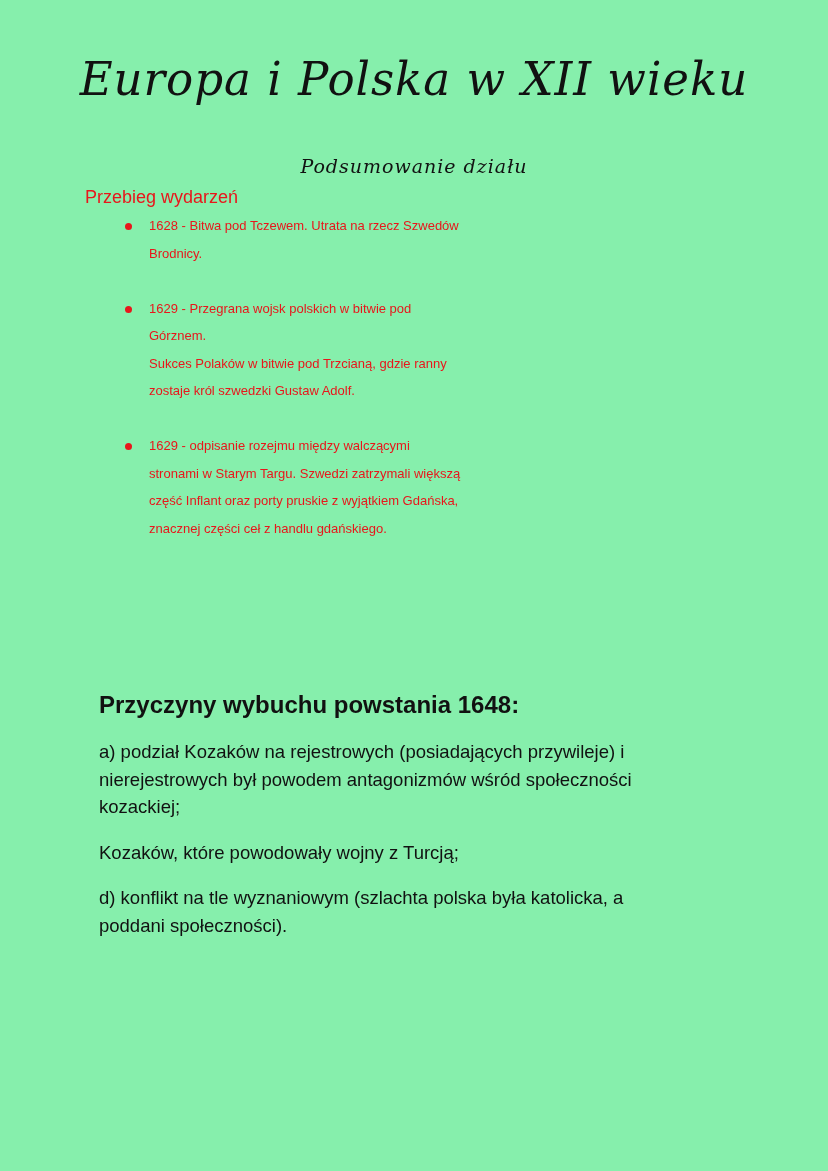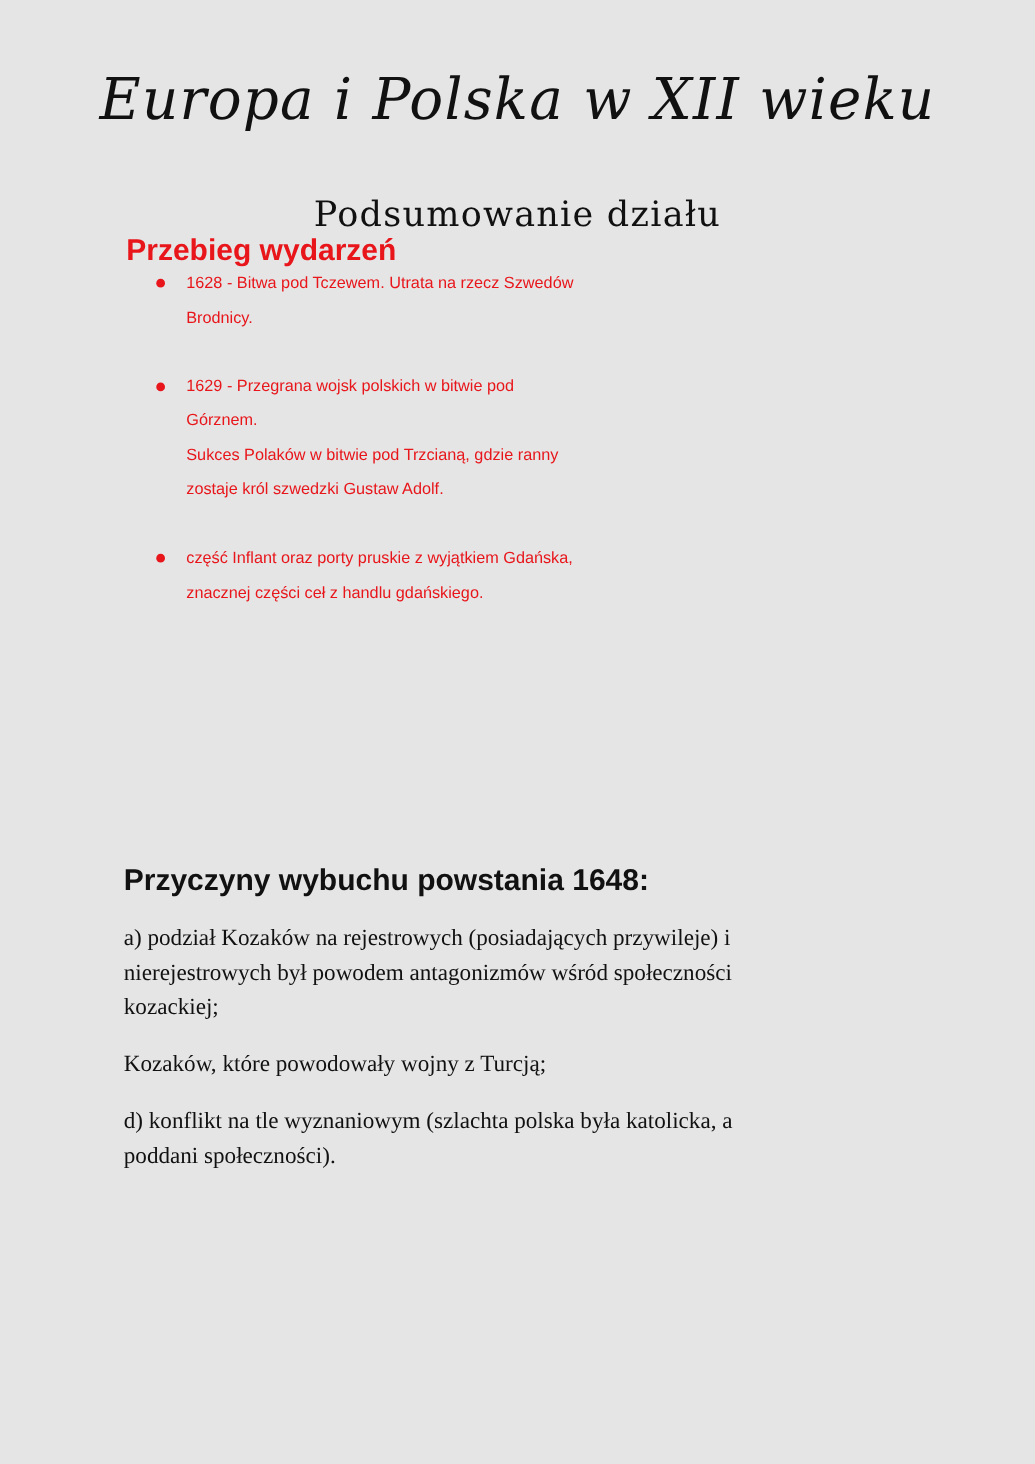--- a/index.html
+++ b/index.html
@@ -12,51 +12,52 @@
       height: 1171px;
       position: relative;
       overflow: hidden;
       font-family: "Liberation Sans", "DejaVu Sans", sans-serif;
       color: #000000;
     }
     .page {
       position: absolute;
       left: 0; top: 0;
       width: 828px; height: 1171px;
-      background: #e5e5e5;
+      background: #86efac;
     }
     .title {
       position: absolute;
       left: 0; right: 0;
       top: 52px;
       text-align: center;
       font-family: "DejaVu Serif", "Liberation Serif", serif;
       font-style: italic;
       font-size: 46px;
       letter-spacing: 1px;
       color: #111111;
       font-weight: normal;
       transform: scaleX(0.98);
     }
     .subtitle {
       position: absolute;
       left: 0; right: 0;
       top: 155px;
       text-align: center;
       font-family: "DejaVu Serif", "Liberation Serif", serif;
-      font-size: 28px;
+      font-style: italic;
+      font-size: 19px;
       letter-spacing: 1px;
       color: #111111;
     }
     .section-heading-red {
       position: absolute;
-      left: 101px;
+      left: 85px;
       top: 187px;
-      font-size: 24px;
-      font-weight: bold;
+      font-size: 18px;
+      font-weight: normal;
       color: #e8161b;
     }
     .events {
       position: absolute;
       left: 99px;
       top: 212px;
       width: 560px;
       margin: 0;
       padding: 0;
       list-style: none;
@@ -92,21 +93,20 @@
       font-weight: bold;
       color: #111111;
       line-height: 27px;
       margin: 0 0 20px 0;
     }
     .cause {
       font-size: 18.5px;
       line-height: 27.5px;
       color: #111111;
       margin: 0 0 18px 0;
-      font-family: Liberation Serif, serif;
     }
     .cause .line { display: block; }
   </style>
 </head>
 <body>
 
 <div class="page">
 
   <h1 class="title" style="margin:0;">Europa i Polska w XII wieku</h1>
   <div class="subtitle">Podsumowanie działu</div>
@@ -121,20 +121,22 @@
     </li>
     <li class="event">
       <span class="bullet"></span>
       <span class="line">1629 - Przegrana wojsk polskich w bitwie pod</span>
       <span class="line">Górznem.</span>
       <span class="line">Sukces Polaków w bitwie pod Trzcianą, gdzie ranny</span>
       <span class="line">zostaje król szwedzki Gustaw Adolf.</span>
     </li>
     <li class="event">
       <span class="bullet"></span>
+      <span class="line">1629 - odpisanie rozejmu między walczącymi</span>
+      <span class="line">stronami w Starym Targu. Szwedzi zatrzymali większą</span>
       <span class="line">część Inflant oraz porty pruskie z wyjątkiem Gdańska,</span>
       <span class="line">znacznej części ceł z handlu gdańskiego.</span>
     </li>
   </ul>
 
   <div class="causes">
     <div class="causes-heading">Przyczyny wybuchu powstania 1648:</div>
 
     <p class="cause">
       <span class="line">a) podział Kozaków na rejestrowych (posiadających przywileje) i</span>

